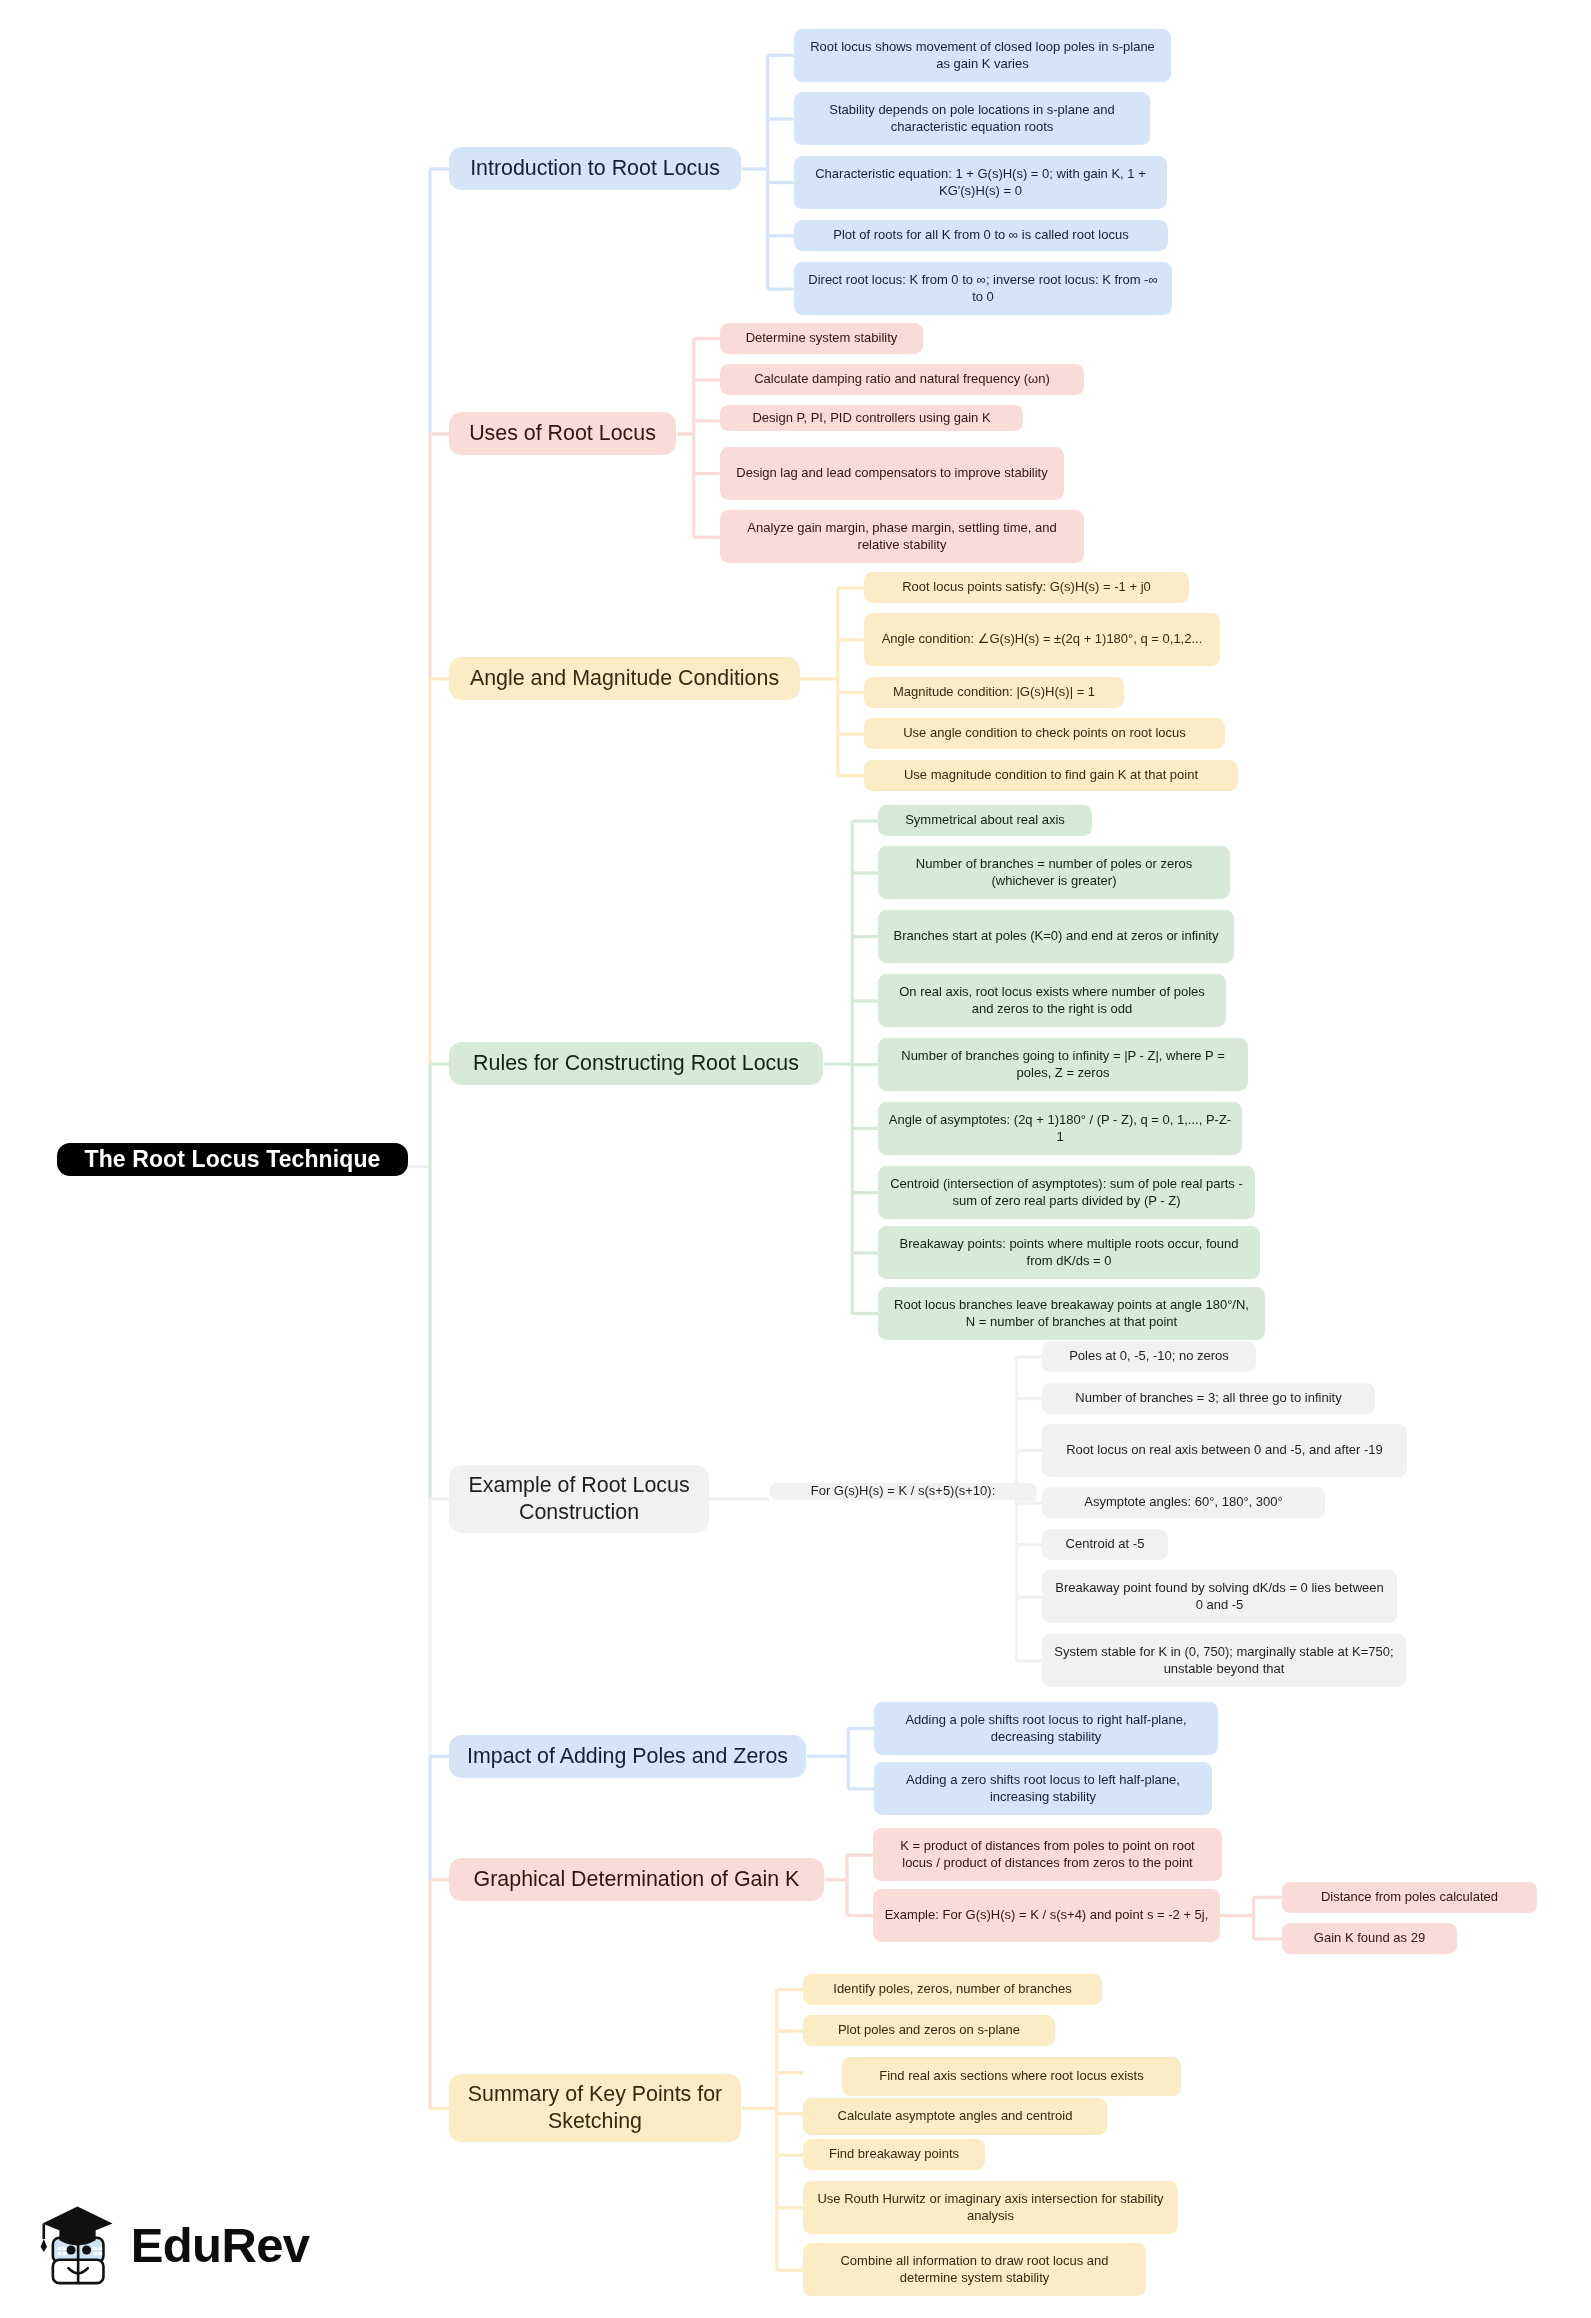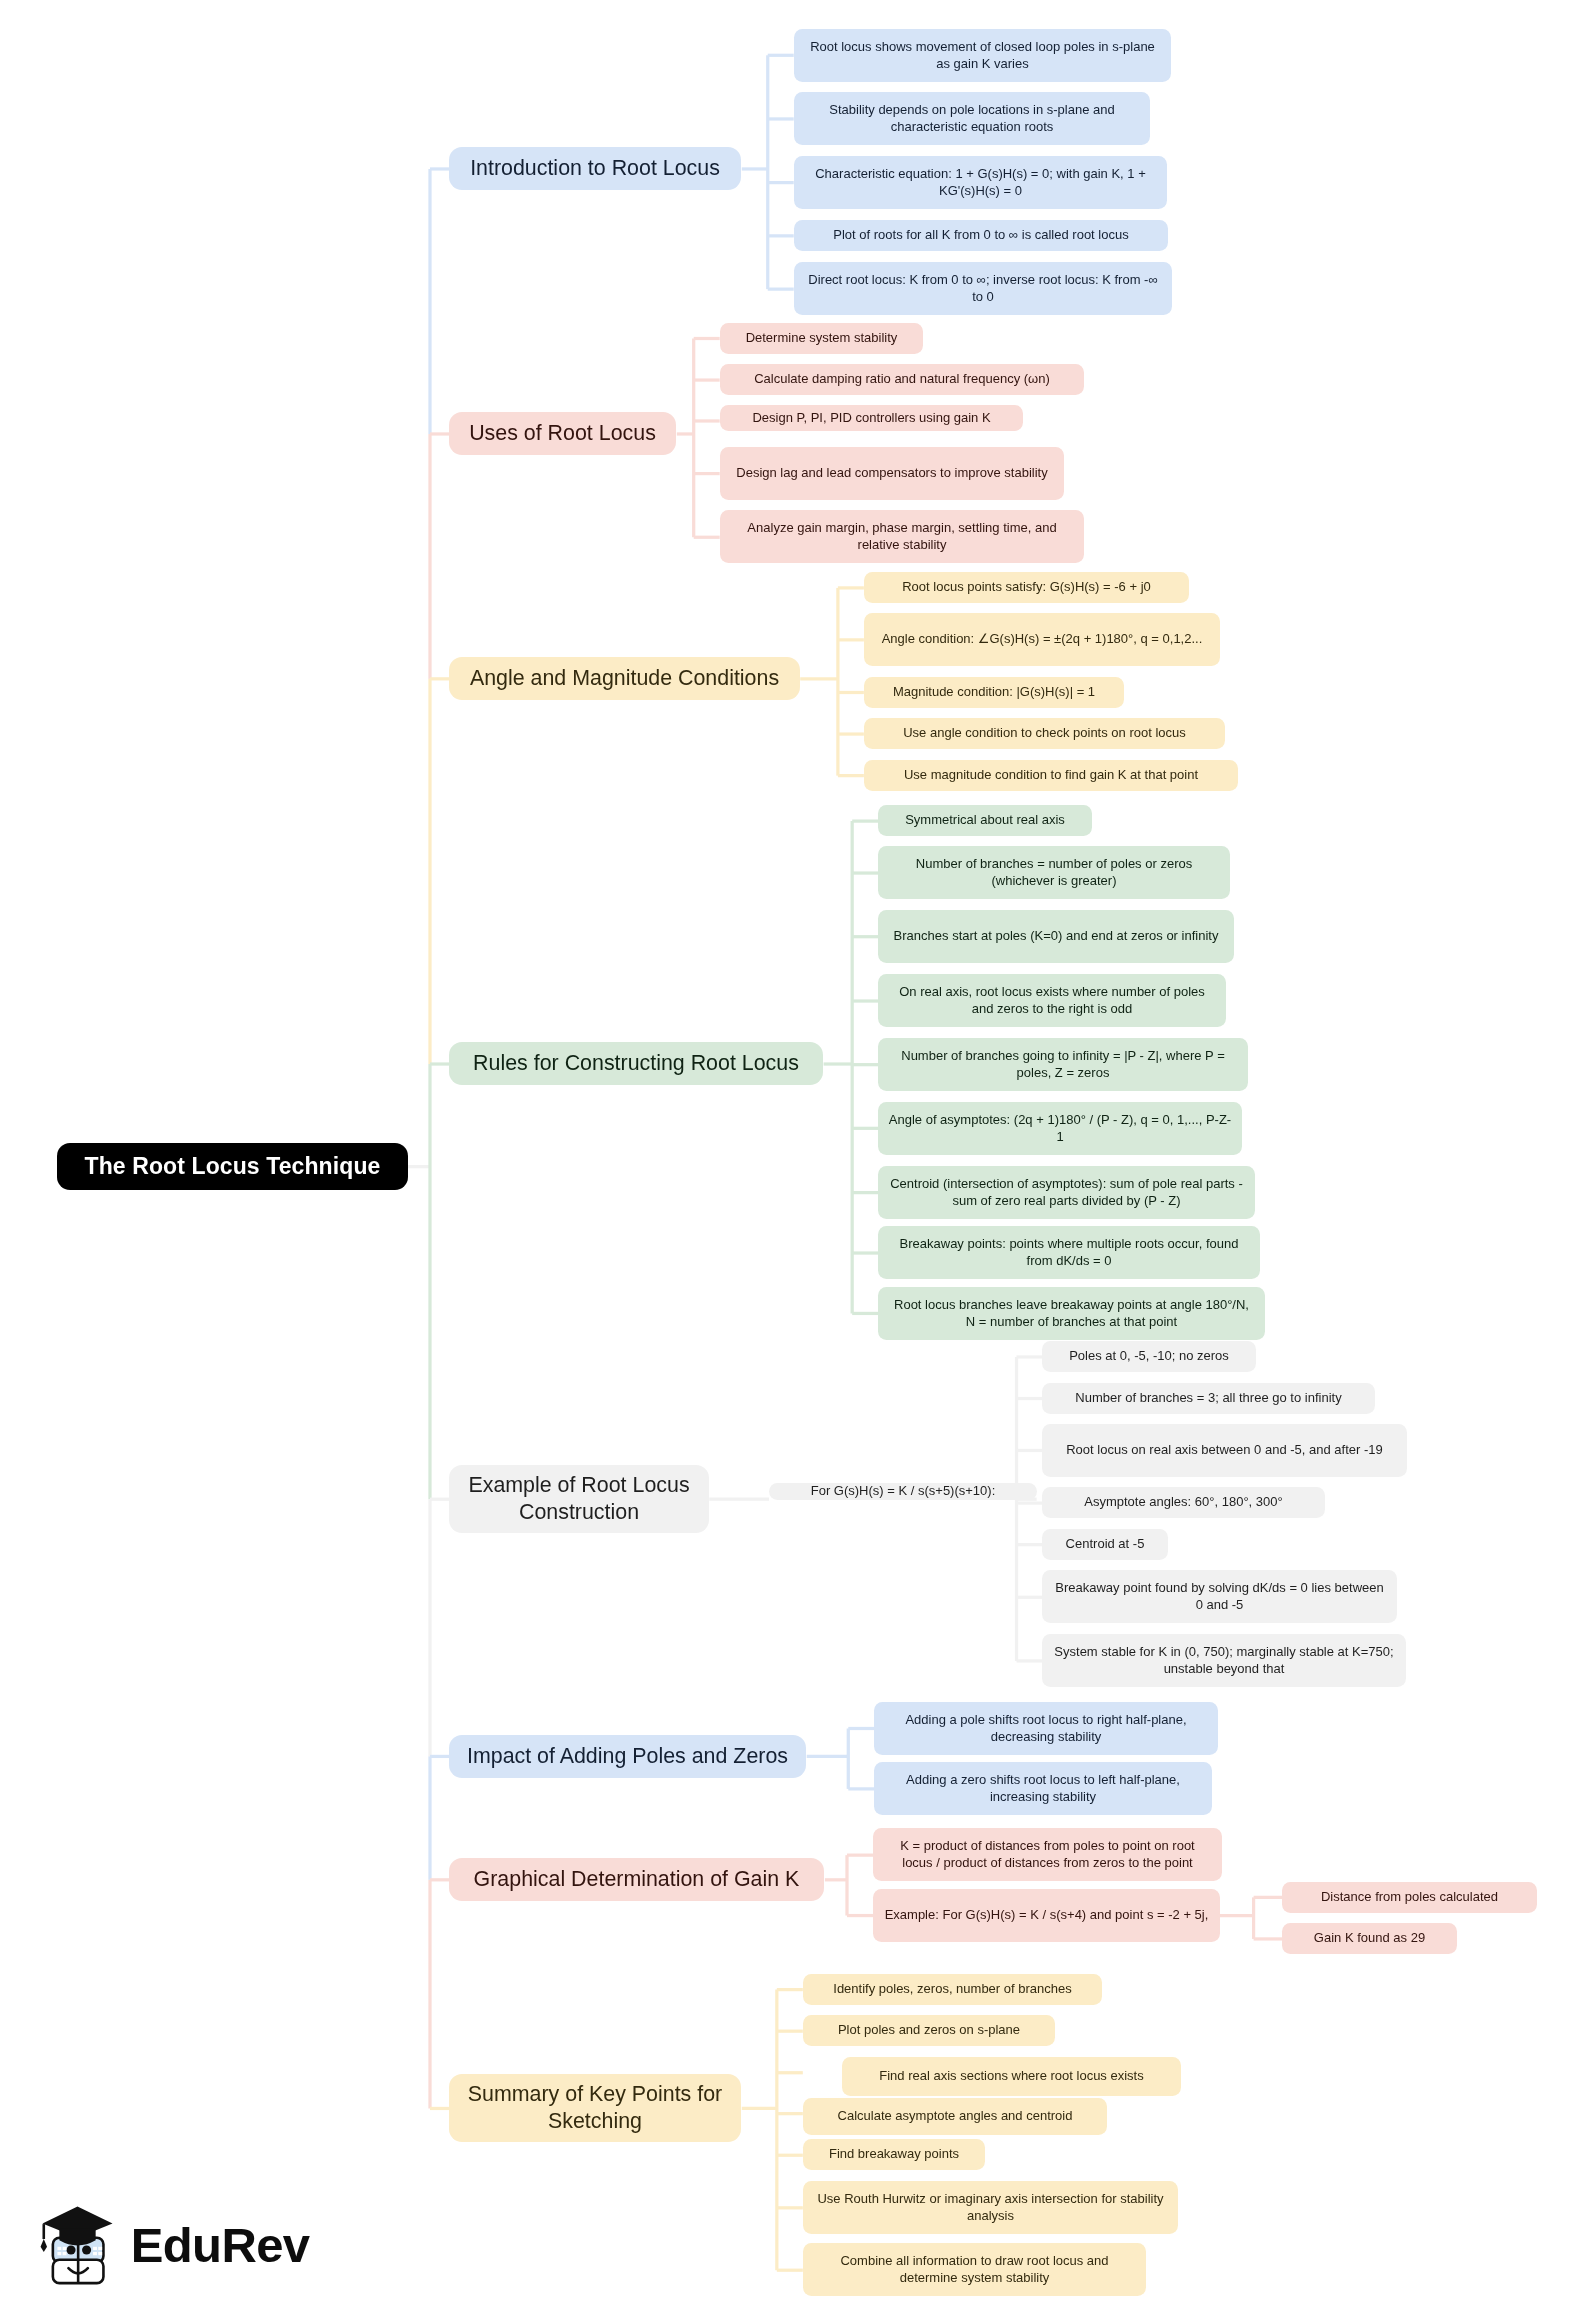--- a/index.html
+++ b/index.html
@@ -163,21 +163,21 @@
       <path d="M 1196 3063 V 3495" stroke="#fcecc6" stroke-width="5" fill="none" stroke-linecap="butt"></path>
       <path d="M 1196 3063 H 1236" stroke="#fcecc6" stroke-width="5" fill="none" stroke-linecap="butt"></path>
       <path d="M 1196 3127 H 1236" stroke="#fcecc6" stroke-width="5" fill="none" stroke-linecap="butt"></path>
       <path d="M 1196 3191 H 1236" stroke="#fcecc6" stroke-width="5" fill="none" stroke-linecap="butt"></path>
       <path d="M 1196 3254 H 1236" stroke="#fcecc6" stroke-width="5" fill="none" stroke-linecap="butt"></path>
       <path d="M 1196 3318 H 1236" stroke="#fcecc6" stroke-width="5" fill="none" stroke-linecap="butt"></path>
       <path d="M 1196 3399 H 1236" stroke="#fcecc6" stroke-width="5" fill="none" stroke-linecap="butt"></path>
       <path d="M 1196 3495 H 1236" stroke="#fcecc6" stroke-width="5" fill="none" stroke-linecap="butt"></path>
     </svg>
 
-  <div class="node n-root" style="left:57px; top:1143px; width:351px; height:47px;">
+  <div class="node n-root" style="left:57px; top:1143px; width:351px; height:33px;">
     <span class="txt">The Root Locus Technique</span>
   </div>
 
   <div class="node n-l1 c-blue" style="left:449px; top:147px; width:292px; height:43px;">
     <span class="txt">Introduction to Root Locus</span>
   </div>
   <div class="node n-l2 c-blue" style="left:794px; top:29px; width:377px; height:53px;">
     <span class="txt">Root locus shows movement of closed loop poles in s-plane as gain K varies</span>
   </div>
   <div class="node n-l2 c-blue" style="left:794px; top:92px; width:356px; height:53px;">
@@ -209,21 +209,21 @@
     <span class="txt">Design lag and lead compensators to improve stability</span>
   </div>
   <div class="node n-l1 c-yellow" style="left:449px; top:657px; width:351px; height:43px;">
     <span class="txt">Angle and Magnitude Conditions</span>
   </div>
 
   <div class="node n-l2 c-pink" style="left:720px; top:510px; width:364px; height:53px;">
     <span class="txt">Analyze gain margin, phase margin, settling time, and relative stability</span>
   </div>
   <div class="node n-l2 c-yellow" style="left:864px; top:572px; width:325px; height:31px;">
-    <span class="txt">Root locus points satisfy: G(s)H(s) = -6 + j0</span>
+    <span class="txt">Root locus points satisfy: G(s)H(s) = -1 + j0</span>
   </div>
   <div class="node n-l2 c-yellow" style="left:864px; top:613px; width:356px; height:53px;">
     <span class="txt">Angle condition: ∠G(s)H(s) = ±(2q + 1)180°, q = 0,1,2...</span>
   </div>
   <div class="node n-l2 c-yellow" style="left:864px; top:677px; width:260px; height:31px;">
     <span class="txt">Magnitude condition: |G(s)H(s)| = 1</span>
   </div>
   <div class="node n-l2 c-yellow" style="left:864px; top:718px; width:361px; height:31px;">
     <span class="txt">Use angle condition to check points on root locus</span>
   </div>

